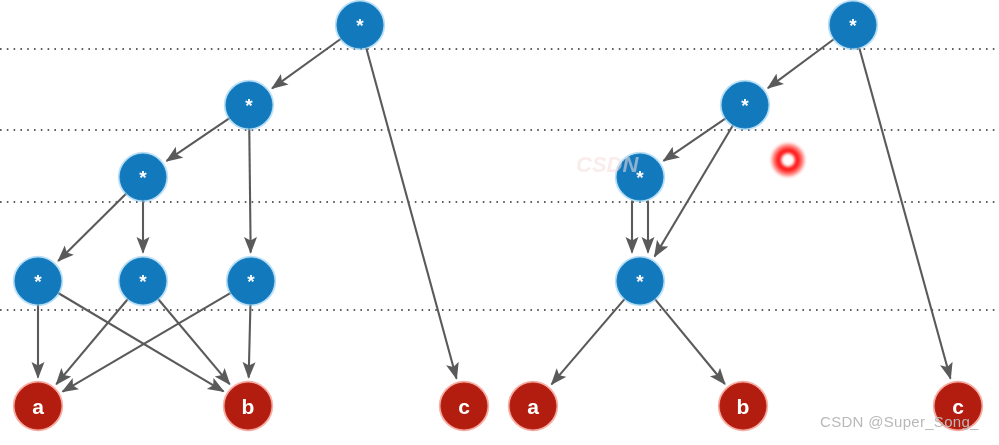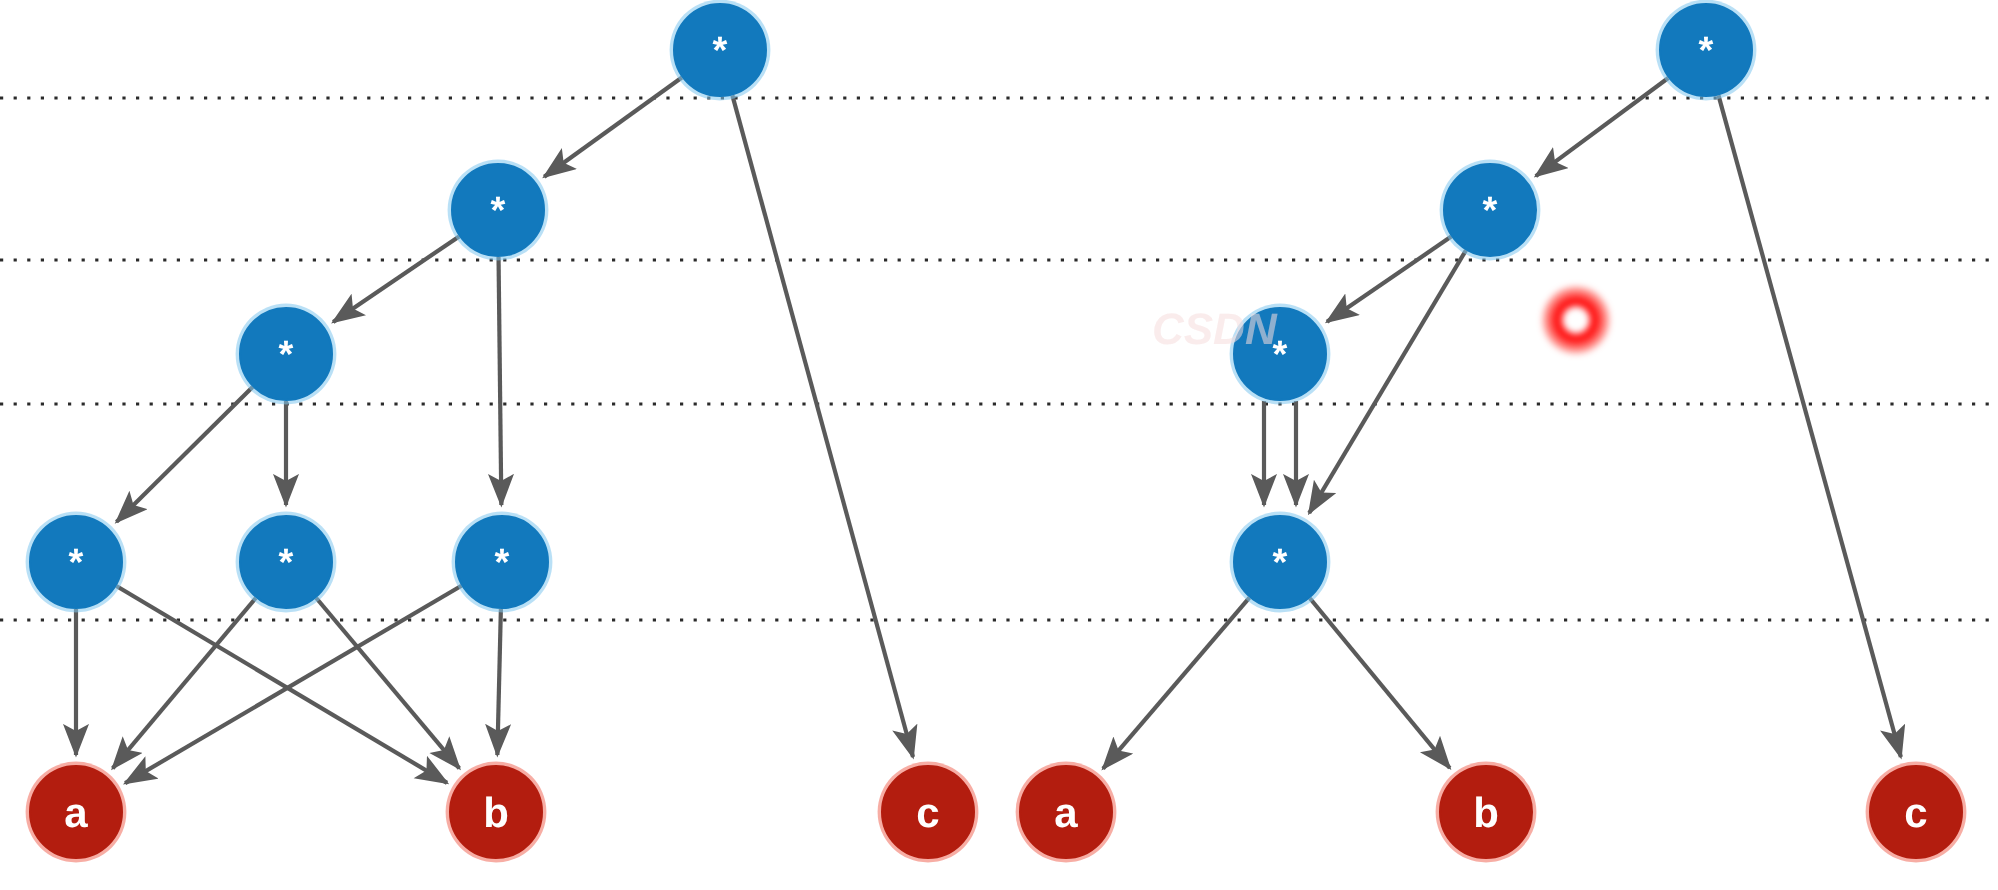--- a/index.html
+++ b/index.html
@@ -227,14 +227,15 @@
         </g>
       </g>
   </svg>
 
   <div class="ghost-watermark" id="ghost-wm" style="left: 576px; top: 152px; font-style: italic;">CSDN</div>
 
   <div class="cursor-dot" id="cursor-dot" style="left: 771px; top: 143px;">
     <div class="halo"></div>
   </div>
 
+  <div class="watermark" id="watermark" style="left: 820px; top: 413px;">CSDN @Super_Song_</div>
 
 </div>
 
 </body></html>

